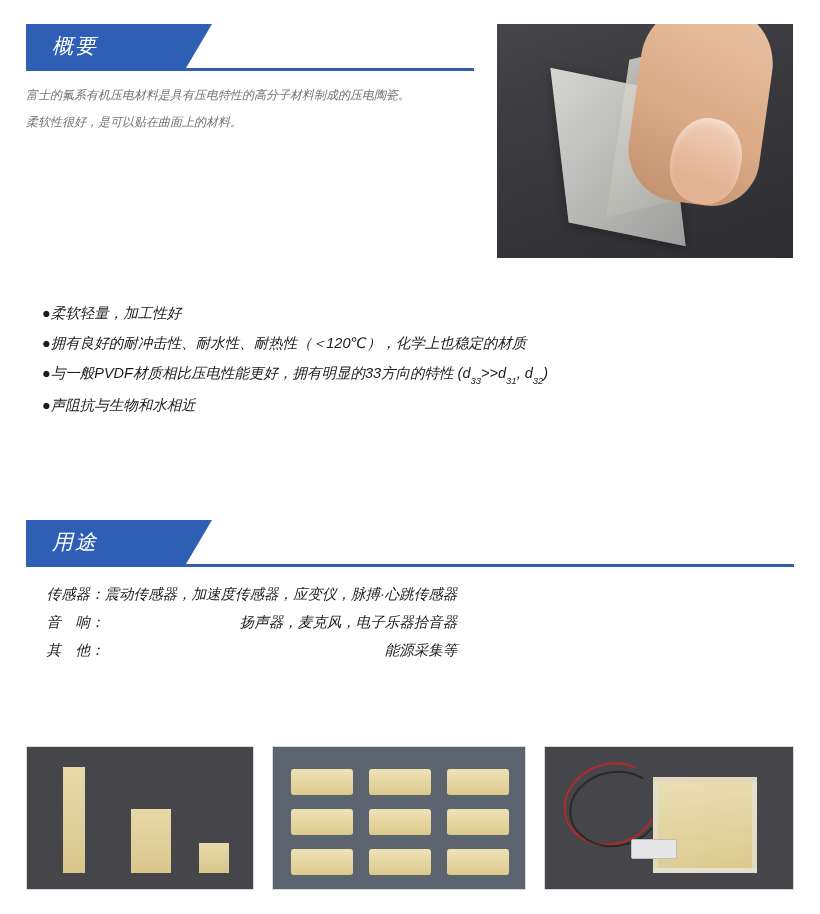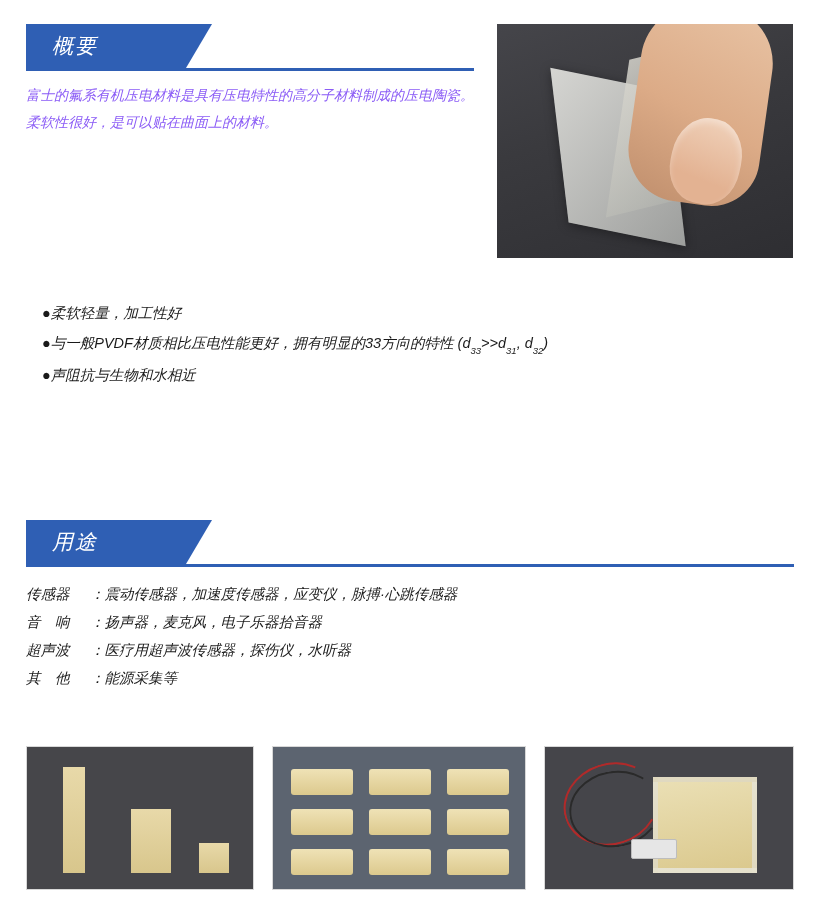--- a/index.html
+++ b/index.html
@@ -48,43 +48,44 @@
     line-height: 44px;
     color: #ffffff;
     font-size: 21px;
     letter-spacing: 2px;
     font-weight: normal;
     margin: 0;
     white-space: nowrap;
   }
 
   .body-text {
-    font-size: 14px;
+    font-size: 12px;
     line-height: 27px;
-    color: #8b5cf6;
+    color: #737373;
   }
   .body-text p { margin: 0; }
 
   .bullet-list { margin: 16px; padding: 0; list-style: none; }
   .bullet-list li {
     font-size: 14.5px;
     line-height: 30px;
     color: #1a1a1a;
     white-space: nowrap;
   }
   sub { font-size: 9.5px; vertical-align: baseline; position: relative; top: 6px; }
 
   .use-table { border-collapse: collapse; }
   .use-table td {
     font-size: 14.5px;
     line-height: 28px;
     color: #1a1a1a;
     padding: 0;
     vertical-align: top;
     white-space: nowrap;
+    text-align: right;
   }
   .use-label { width: 64px; letter-spacing: 0px; }
 
   
   .photo { position: absolute; overflow: hidden; background: #3a3a3c; }
 
   
   .hero {
     left: 497px; top: 24px; width: 296px; height: 234px;
     background: linear-gradient(160deg,#45454a 0%, #3a3a3e 40%, #2e2e32 100%);
@@ -180,20 +181,21 @@
     <div class="film-a"></div>
     <div class="film-b"></div>
     <div class="film-c"></div>
     <div class="finger"></div>
     <div class="thumbnail-nail"></div>
   </div>
 
   <div class="section" style="left:26px; top:282px; width:768px;">
     <ul class="bullet-list" style="margin-top:16px;">
       <li>●柔软轻量，加工性好</li>
+      <li>●拥有良好的耐冲击性、耐水性、耐热性（＜120℃），化学上也稳定的材质</li>
       <li><span>●与一般PVDF材质相比压电性能更好，拥有明显的33方向的特性 (d</span><sub>33</sub><span>&gt;&gt;d</span><sub>31</sub><span>, d</span><sub>32</sub><span>)</span></li>
       <li>●声阻抗与生物和水相近</li>
     </ul>
   </div>
 
   <div class="section" style="left:26px; top:520px; width:768px;">
     <div class="banner">
       <div class="banner-bar"></div>
       <div class="banner-arrow"></div>
       <div class="banner-rule"></div>
@@ -205,25 +207,20 @@
           <td class="use-label">传感器</td>
           <td>：</td>
           <td>震动传感器，加速度传感器，应变仪，脉搏·心跳传感器</td>
         </tr>
         <tr>
           <td class="use-label">音　响</td>
           <td>：</td>
           <td>扬声器，麦克风，电子乐器拾音器</td>
         </tr>
         <tr>
-          <td class="use-label">超声波</td>
-          <td>：</td>
-          <td>医疗用超声波传感器，探伤仪，水听器</td>
-        </tr>
-        <tr>
           <td class="use-label">其　他</td>
           <td>：</td>
           <td>能源采集等</td>
         </tr>
       </tbody>
     </table>
   </div>
 
   <div class="photo p1">
     <div class="strip s1"></div>

